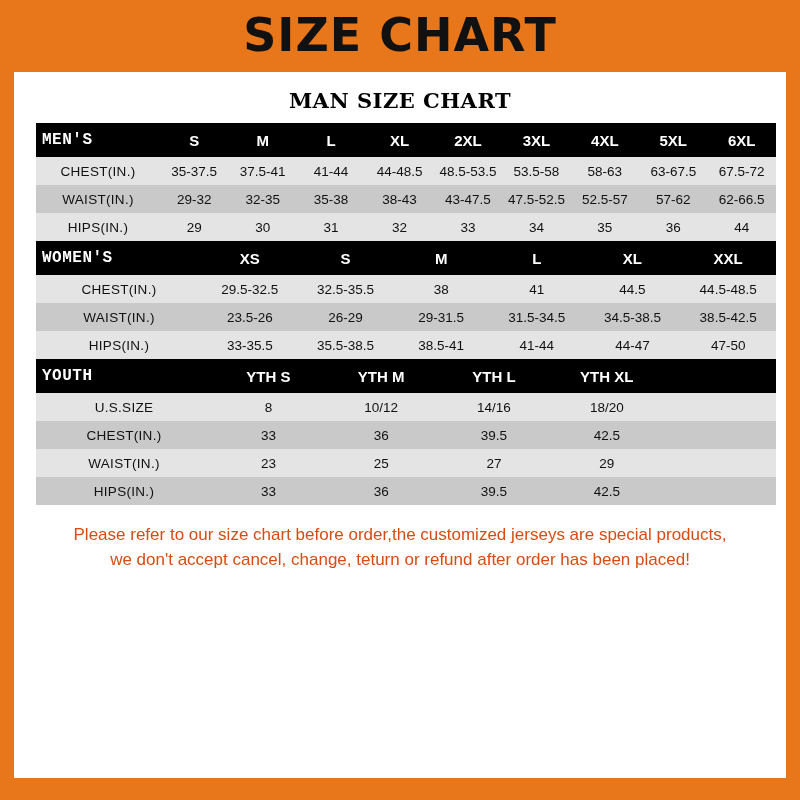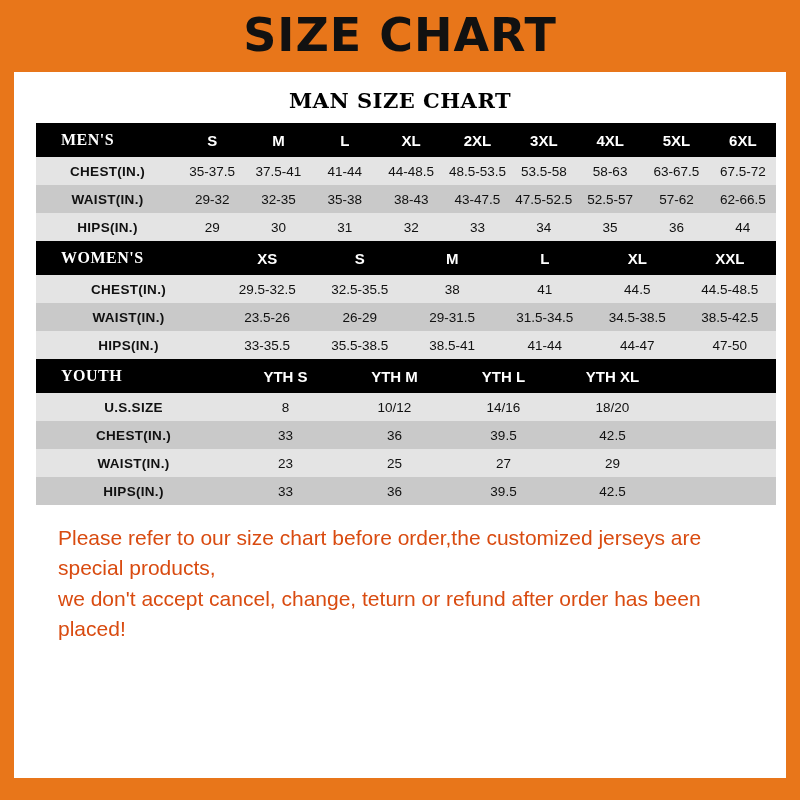--- a/index.html
+++ b/index.html
@@ -72,45 +72,46 @@
   }
   table.size-table thead th {
     background: #000000;
     color: #ffffff;
     font-weight: bold;
     height: 34px;
     font-size: 15px;
   }
   table.size-table thead th.corner {
     text-align: left;
-    padding-left: 25px;
-    font-family: Liberation Serif, serif;
+    padding-left: 6px;
+    font-family: Liberation Mono, monospace;
     letter-spacing: 0.5px;
     font-size: 16px;
     margin-left: 40px;
   }
   .row-light td { background: #e4e4e4; }
   .row-dark td  { background: #c9c9c9; }
   td.label-cell {
-    font-weight: bold;
+    font-weight: normal;
     letter-spacing: 0.3px;
   }
 
   
   .women thead th { height: 38px; }
   .men thead th { height: 34px; }
   .youth thead th { height: 38px; }
 
   .youth td, .youth th { height: 34px; }
   .women td { height: 32px; }
 
   .footer-note {
     margin: 18px 22px 0 22px;
+    text-align: center;
     color: #d94b10;
-    font-size: 21px;
+    font-size: 17px;
     line-height: 1.45;
     font-family: "Liberation Sans", sans-serif;
   }
   .footer-band {
     position: absolute;
     left: -14px;
     right: -14px;
     bottom: 0;
     height: 22px;
     background: #e8761a;

